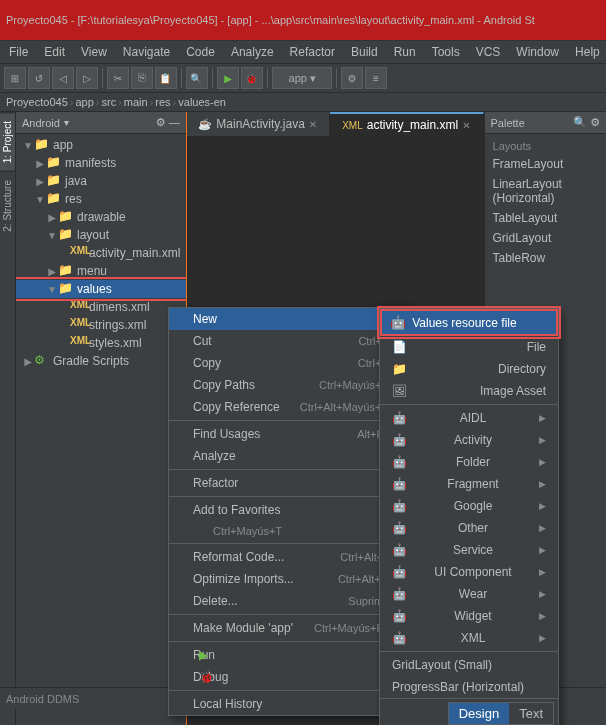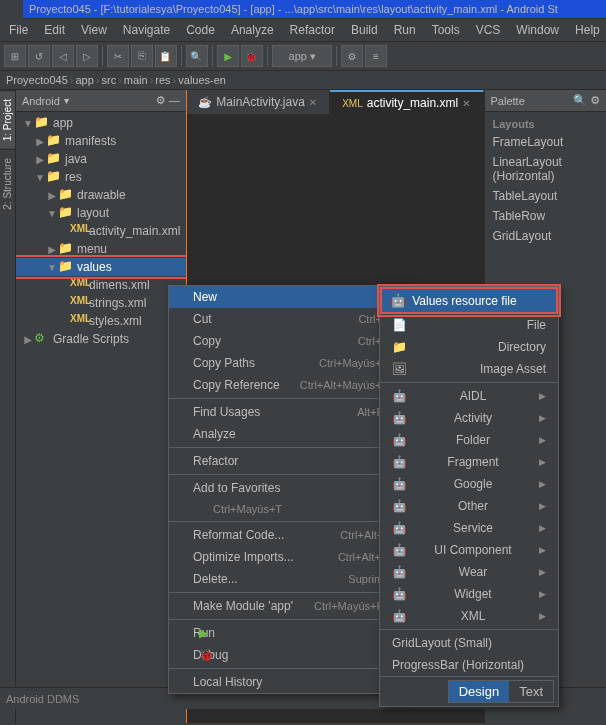--- a/index.html
+++ b/index.html
@@ -7,28 +7,27 @@
       font-family: 'Segoe UI', Arial, sans-serif;
       font-size: 12px;
       background: #3c3f41;
       width: 606px;
       height: 725px;
       overflow: hidden;
       position: relative;
     }
     
     .title-bar {
-      background: #1d4ed8;
+      background: #b91c1c;
       color: #bbb;
       font-size: 11px;
-      padding: 3px 6px;
+      padding: 14px 6px;
       white-space: nowrap;
       overflow: hidden;
       border-bottom: 1px solid #333;
-      margin-left: 23px;
     }
     
     .menu-bar {
       background: #3c3f41;
       color: #bbb;
       font-size: 12px;
       padding: 2px 4px;
       display: flex;
       gap: 6px;
       border-bottom: 1px solid #2b2b2b;
@@ -220,21 +219,21 @@
       color: #bbb;
       border-bottom: 1px solid #2b2b2b;
       display: flex; align-items: center; justify-content: space-between;
     }
     .palette-item {
       padding: 3px 8px;
       color: #bbb;
       font-size: 12px;
       cursor: pointer;
     }
-    .palette-section { padding: 2px 8px; font-size: 11px; color: #888; font-weight: bold; margin-top: 4px; }
+    .palette-section { padding: 2px 8px; font-size: 11px; color: #888; font-weight: normal; margin-top: 4px; }
     
     .bottom-bar {
       position: absolute;
       bottom: 16px; left: 0; right: 0;
       height: 22px;
       background: #3c3f41;
       border-top: 1px solid #2b2b2b;
       display: flex; align-items: center; padding: 0 6px;
       color: #888; font-size: 11px;
     }
@@ -601,22 +600,22 @@
       <div style="display:flex;gap:3px;">
         <span>🔍</span>
         <span>⚙</span>
       </div>
     </div>
     <div>
       <div class="palette-section">Layouts</div>
       <div class="palette-item">FrameLayout</div>
       <div class="palette-item">LinearLayout (Horizontal)</div>
       <div class="palette-item">TableLayout</div>
+      <div class="palette-item">GridLayout</div>
       <div class="palette-item">TableRow</div>
-      <div class="palette-item">GridLayout</div>
     </div>
   </div>
 
 </div>
 
 <div class="bottom-bar">
   <span>Android DDMS</span>
 </div>
 
 </body></html>

